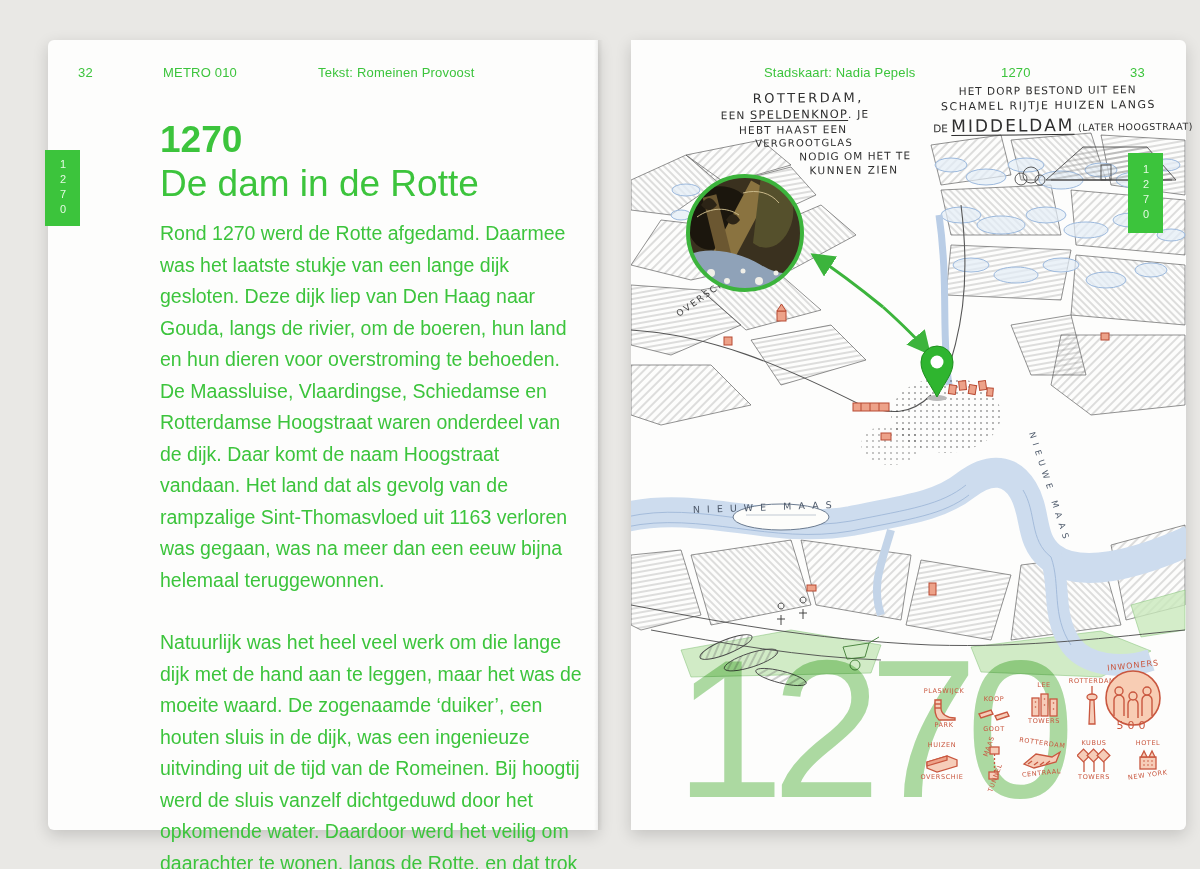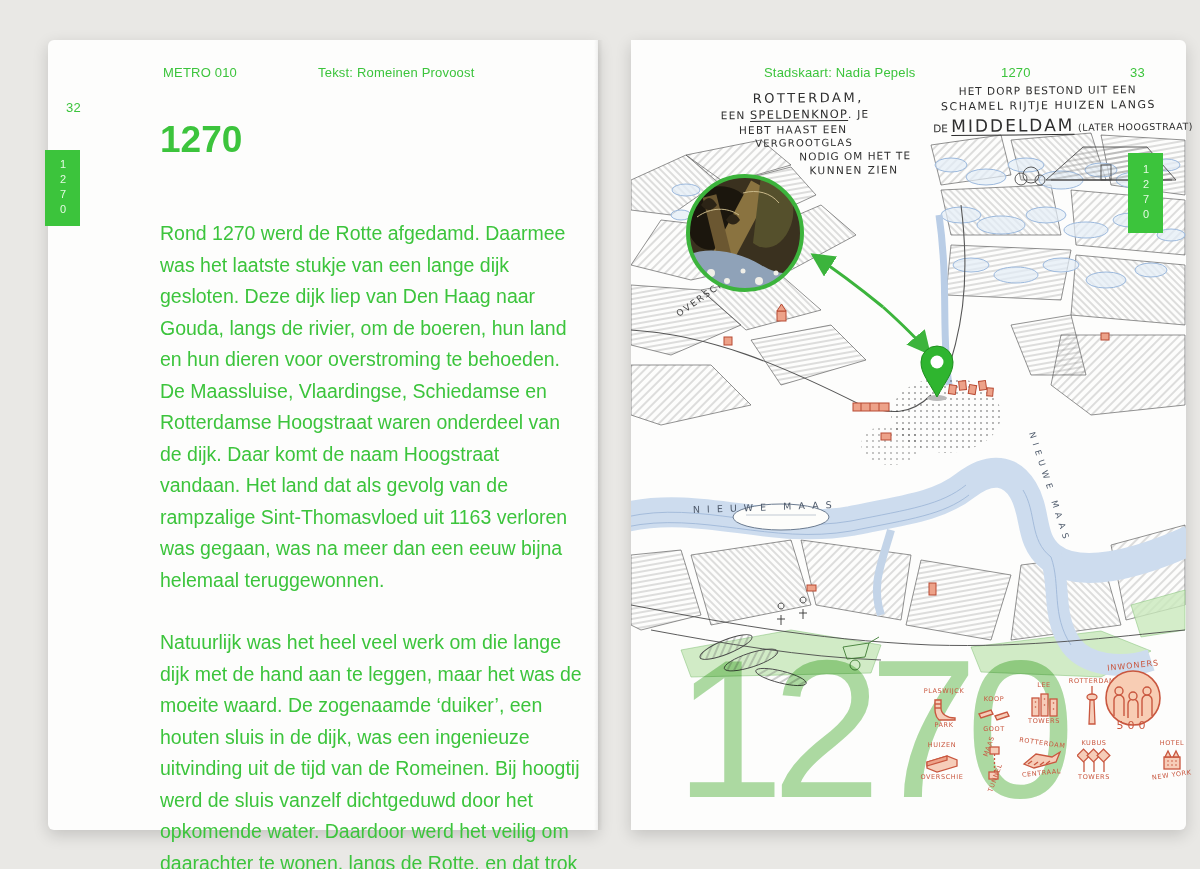--- a/index.html
+++ b/index.html
@@ -65,26 +65,27 @@
   .inwoners{width:72px;}
   .inwoners .lab{font-size:8px;letter-spacing:1px;}
   .inwoners .num{font-size:11px;letter-spacing:4px;margin-top:-6px;}
 </style>
 </head>
 <body>
 
 <div class="spread">
 
   <div class="page left">
-    <div class="hdr" style="left:18px;margin-top:35px;">32</div>
+    <div class="hdr" style="left:30px;">32</div>
     <div class="hdr" style="left:115px;">METRO 010</div>
     <div class="hdr" style="left:270px;">Tekst: Romeinen Provoost</div>
 
     <div class="title-block">
       <span class="title-year">1270</span>
+      <span class="title-sub">De dam in de Rotte</span>
     </div>
 
     <div class="bodycopy">
       <p>Rond 1270 werd de Rotte afgedamd. Daarmee was het laatste stukje van een lange dijk gesloten. Deze dijk liep van Den Haag naar Gouda, langs de rivier, om de boeren, hun land en hun dieren voor overstroming te behoeden. De Maassluise, Vlaardingse, Schiedamse en Rotterdamse Hoogstraat waren onderdeel van de dijk. Daar komt de naam Hoogstraat vandaan. Het land dat als gevolg van de rampzalige Sint-Thomasvloed uit 1163 verloren was gegaan, was na meer dan een eeuw bijna helemaal teruggewonnen.</p>
       <p>Natuurlijk was het heel veel werk om die lange dijk met de hand aan te leggen, maar het was de moeite waard. De zogenaamde ‘duiker’, een houten sluis in de dijk, was een ingenieuze uitvinding uit de tijd van de Romeinen. Bij hoogtij werd de sluis vanzelf dichtgeduwd door het opkomende water. Daardoor werd het veilig om daarachter te wonen, langs de Rotte, en dat trok veel mensen aan.</p>
     </div>
   </div>
 
   <div class="page right">
     <div class="hdr" style="left:133px;">Stadskaart: Nadia Pepels</div>
@@ -412,21 +413,21 @@
               <line x1="17" y1="14" x2="17" y2="24"></line>
               <line x1="27" y1="14" x2="27" y2="24"></line>
             <rect x="2" y="3" width="9" height="9" transform="rotate(45 6.5 7.5)"></rect>
             <rect x="12" y="3" width="9" height="9" transform="rotate(45 16.5 7.5)"></rect>
             <rect x="22" y="3" width="9" height="9" transform="rotate(45 26.5 7.5)"></rect>
           </g>
         </svg>
         <span class="lab">TOWERS</span>
       </div>
 
-      <div class="legend-item" style="left:492px;top:700px;margin-left:24px;">
+      <div class="legend-item" style="left:492px;top:700px;">
         <span class="lab">HOTEL</span>
         <svg width="26" height="24" viewBox="0 0 26 24">
           <g stroke="#c9573f" fill="#f6cdb9" stroke-width="1.3">
             <rect x="5" y="9" width="16" height="12"></rect>
             <path d="M6,9 L9,3 L12,9 z"></path>
               <path d="M14,9 L17,3 L20,9 z"></path>
           </g>
           <g fill="#c9573f">
             <circle cx="9" cy="13" r=".8"></circle>
               <circle cx="13" cy="13" r=".8"></circle>

